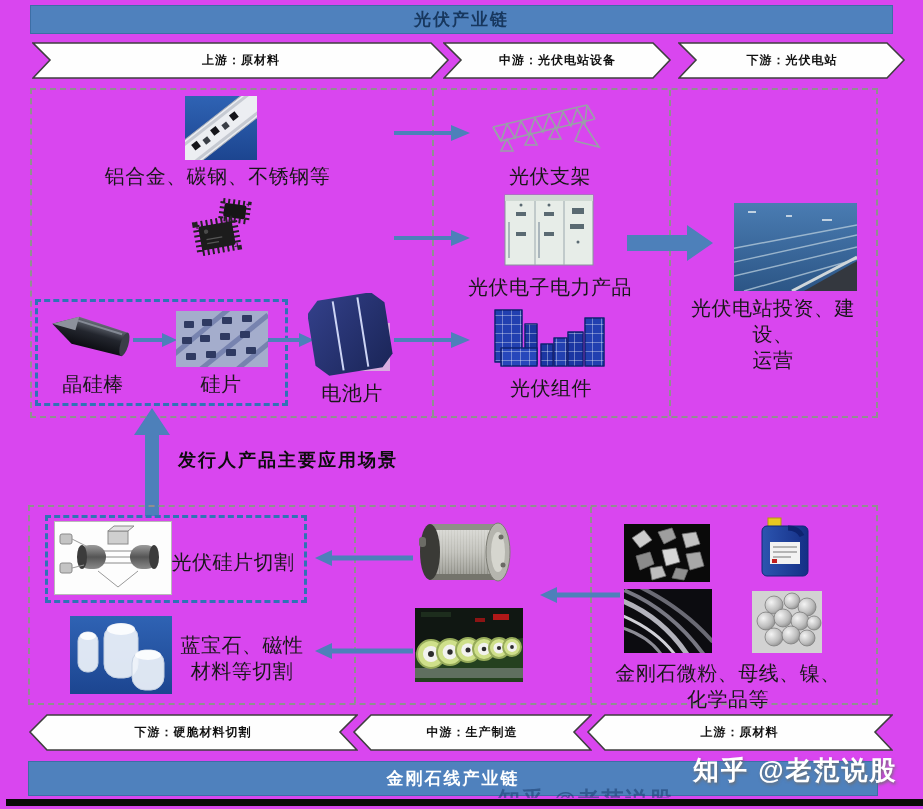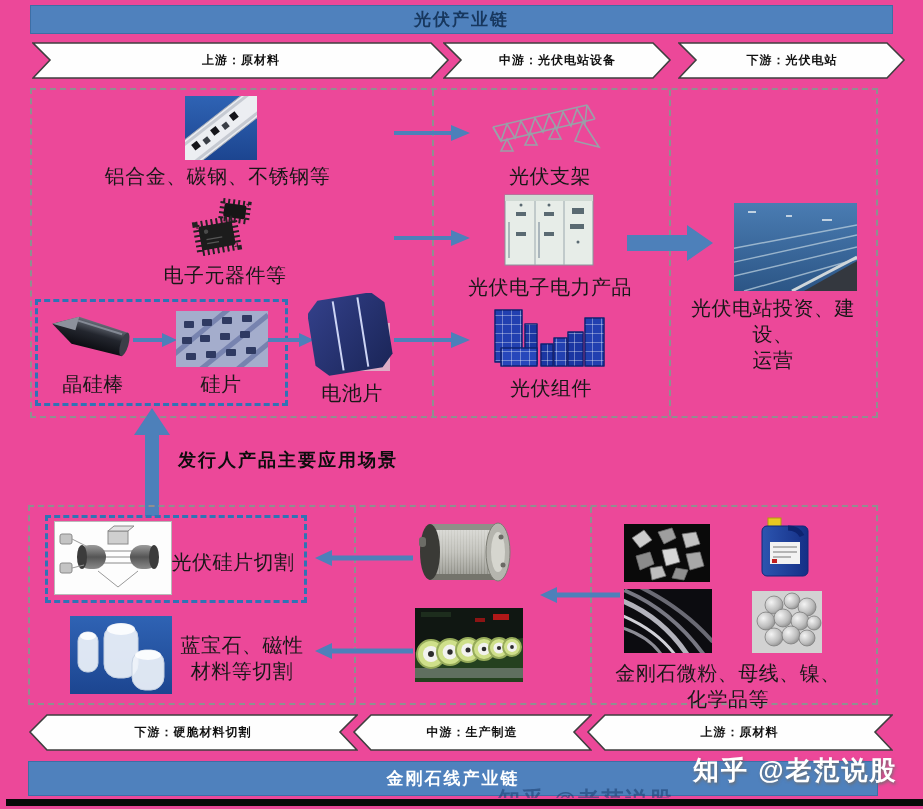--- a/index.html
+++ b/index.html
@@ -1,16 +1,16 @@
 <!DOCTYPE html>
 <html><head>
 <meta charset="utf-8">
 <style>
   html,body{margin:0;padding:0;background:#fff;}
-  #canvas{position:relative;width:923px;height:809px;background:#ec4899;overflow:hidden;
+  #canvas{position:relative;width:923px;height:809px;background:#d946ef;overflow:hidden;
           font-family:"Liberation Serif","DejaVu Serif",serif;}
   .abs{position:absolute;}
   .bar{background:#4f81bd;border:1px solid #3d6ea5;box-sizing:border-box;
        display:flex;align-items:center;justify-content:center;}
   .bar-title{font-size:17px;font-weight:bold;letter-spacing:2px;}
   .chev{height:37px;}
   .chev svg{position:absolute;left:0;top:0;}
   .chev-label{position:absolute;left:0;top:0;width:100%;height:36px;line-height:36px;
               text-align:center;font-size:12px;font-weight:bold;color:#111;letter-spacing:1px;}
   .dash-box{border:2px dashed #8f8f8f;box-sizing:border-box;}
@@ -124,21 +124,20 @@
       <rect x="34" y="6" width="26" height="18" fill="none" stroke="#222" stroke-width="5" stroke-dasharray="2 3"></rect>
       <rect x="36" y="8" width="22" height="14" rx="2" fill="#161616"></rect>
     </g>
     <g transform="rotate(-10 28 40)">
       <rect x="10" y="26" width="38" height="28" fill="none" stroke="#222" stroke-width="7" stroke-dasharray="2 3"></rect>
       <rect x="12" y="28" width="34" height="24" rx="2" fill="#1c1c1c"></rect>
       <circle cx="19" cy="34" r="2.2" fill="#4a4a4a"></circle>
       <path d="M18,42 h16 M18,46 h12" stroke="#555" stroke-width="1.2"></path>
     </g>
   </svg>
-  <div class="abs label" style="left:150px;top:262px;width:150px;">电子元器件等</div>
 
   <div class="abs blue-dash" style="left:35px;top:299px;width:253px;height:107px;"></div>
 
   <svg class="abs" style="left:44px;top:306px;" width="88" height="62">
     <g transform="rotate(16 44 31)">
       <polygon points="30,14 82,16 82,40 30,42 6,28" fill="url(#gRod)"></polygon>
       <polygon points="30,14 6,28 30,28" fill="#8c919c"></polygon>
       <ellipse cx="81" cy="28" rx="4" ry="12" fill="#3a3e48"></ellipse>
       <path d="M30,18 L76,19" stroke="#9aa0ac" stroke-width="2" opacity="0.7"></path>
     </g>

